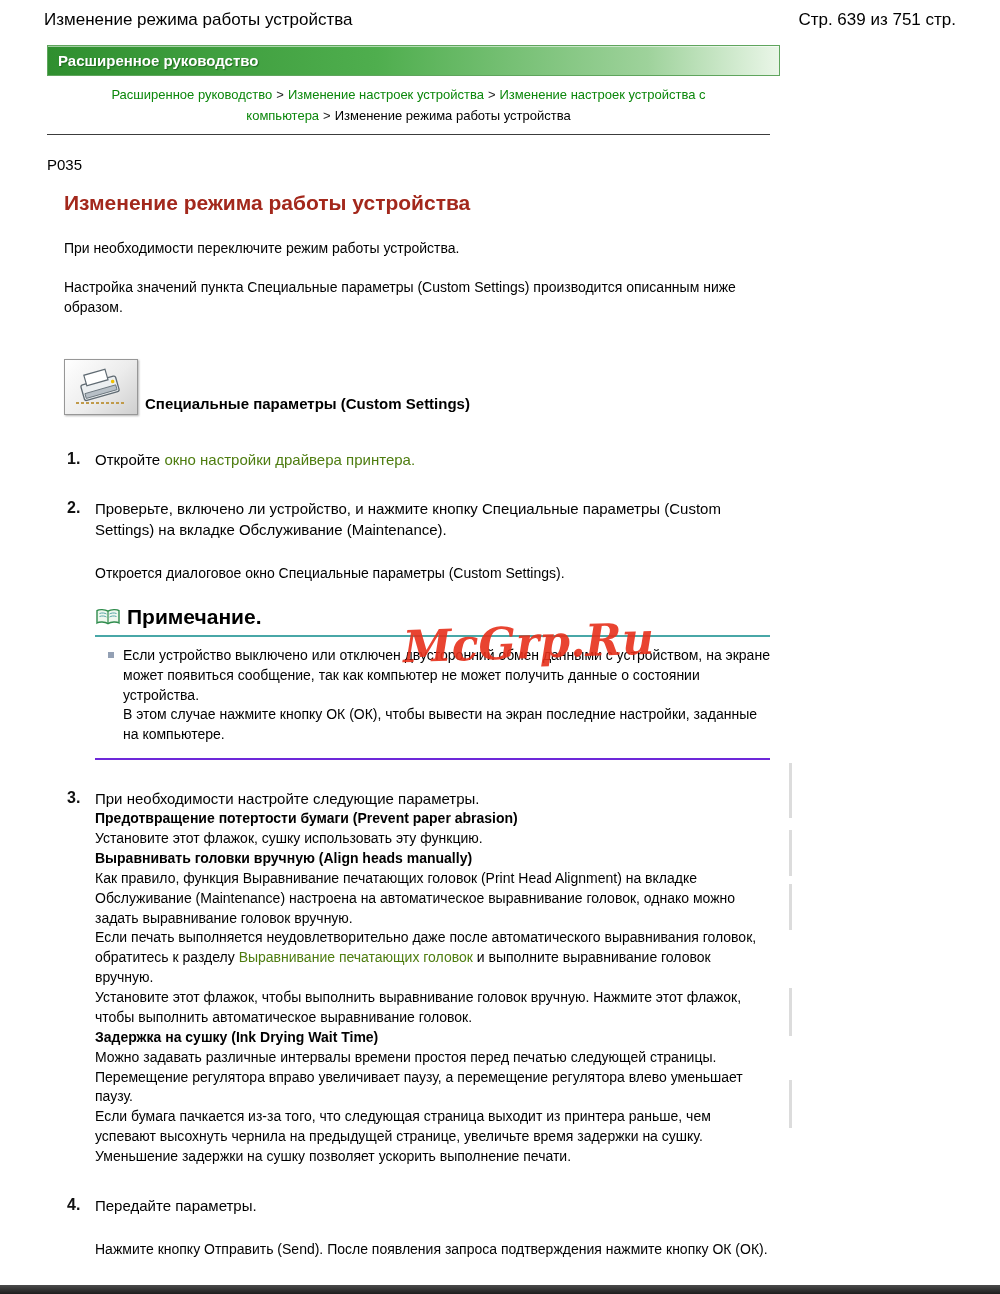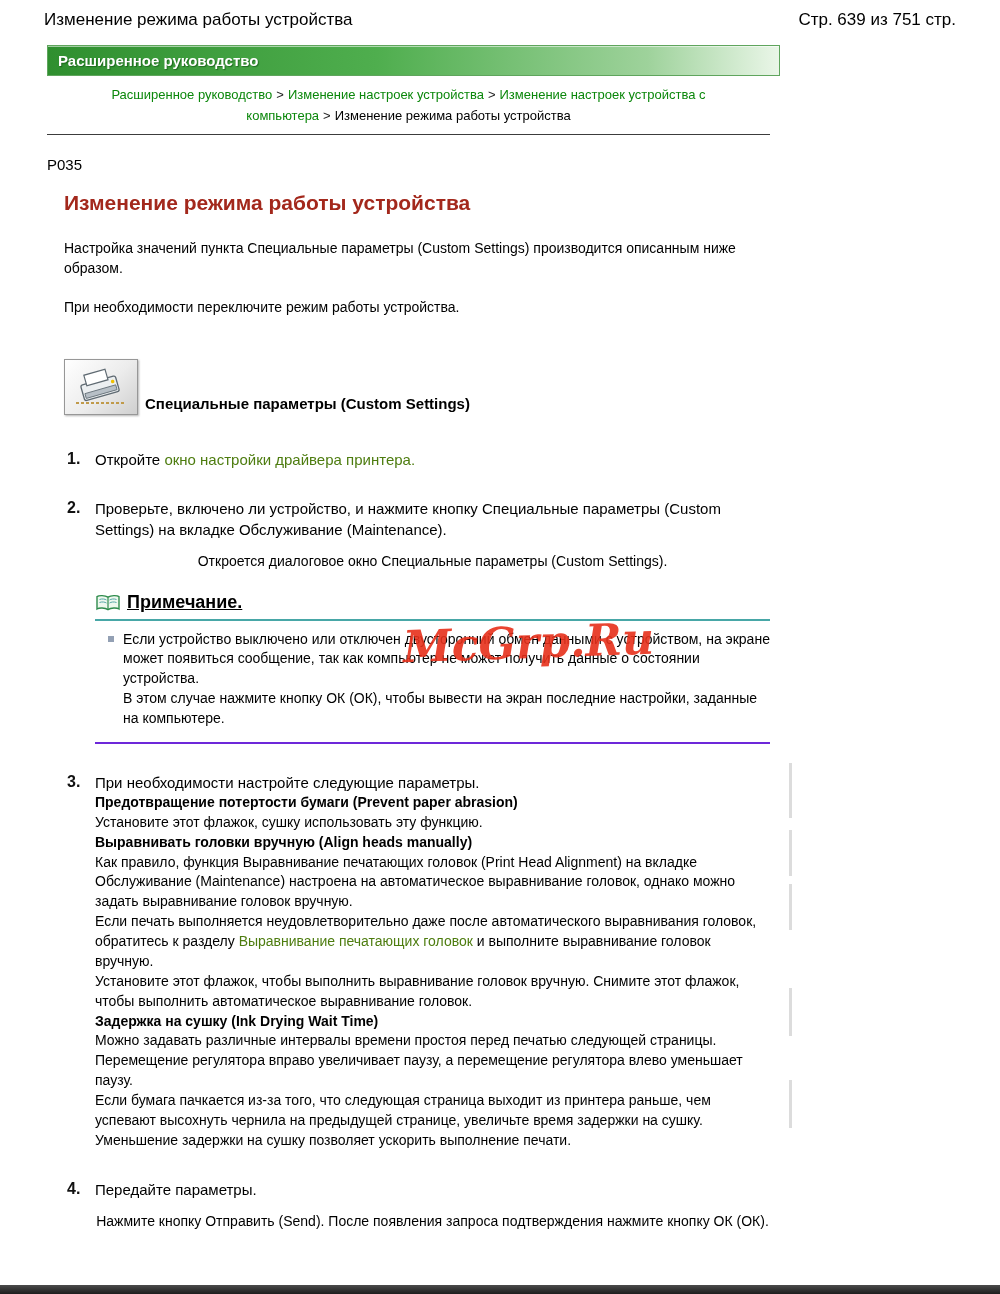--- a/index.html
+++ b/index.html
@@ -69,30 +69,30 @@
 
   
   .steps { margin-top:34px; }
   .step { display:flex; }
   .step + .step { margin-top:28px; }
   .step-num {
     width:31px; flex:none; padding-left:3px;
     font-size:16px; font-weight:bold; line-height:1.3; color:#111;
   }
   .step-body { flex:1; font-size:15px; line-height:1.4; }
-  .step-sub { margin-top:12px; font-size:14px; line-height:1.42;text-align:center; }
+  .step-sub { margin-top:24px; font-size:14px; line-height:1.42; }
 
   
   .note { margin-top:18px; }
   .note-header {
     display:flex; align-items:center;
     border-bottom:2px solid #48a7a7; padding-bottom:3px;
   }
   .note-icon { display:inline-flex; margin-right:6px; }
-  .note-title { font-size:18px; font-weight:bold;text-decoration:underline; }
+  .note-title { font-size:21px; font-weight:bold; }
   .note-body { padding:9px 0 13px 13px; border-bottom:2px solid #6d28d9; }
   .note-item { display:flex; }
   .bullet { width:6px; height:6px; background:#93a0b4; margin:6px 9px 0 0; flex:none; }
   .note-text { font-size:14px; line-height:1.42; }
 
   
   .param { }
   .param-heading { font-size:14px; font-weight:bold; line-height:1.42; }
   .param-p { font-size:14px; line-height:1.42; }
 
@@ -133,22 +133,22 @@
 </nav>
 
 <hr class="rule">
 
 <div class="doc-code">P035</div>
 
 <div class="content">
 
   <h1 class="doc-title">Изменение режима работы устройства</h1>
 
+  <p class="intro-p">При необходимости переключите режим работы устройства.</p>
   <p class="intro-p">Настройка значений пункта Специальные параметры (Custom Settings) производится описанным ниже образом.</p>
-  <p class="intro-p">При необходимости переключите режим работы устройства.</p>
 
   <div class="feature">
     <div class="icon-box">
       <svg width="58" height="42" viewBox="0 0 58 42" aria-hidden="true">
         <line x1="4" y1="37" x2="54" y2="37" stroke="#c09a4a" stroke-width="2" stroke-dasharray="3 2"></line>
         <g transform="rotate(-16 29 22)">
           <rect x="10" y="14" width="36" height="16" rx="2" fill="#eceff1" stroke="#5f6a72" stroke-width="1.3"></rect>
           <rect x="16" y="5" width="22" height="11" fill="#ffffff" stroke="#5f6a72" stroke-width="1.2"></rect>
           <rect x="12" y="23" width="32" height="5" fill="#b7bfc6" stroke="#5f6a72" stroke-width="0.8"></rect>
           <circle cx="42" cy="19" r="1.8" fill="#f0c000"></circle>
@@ -204,21 +204,21 @@
 
         <div class="param">
           <div class="param-heading">Предотвращение потертости бумаги (Prevent paper abrasion)</div>
           <div class="param-p">Установите этот флажок, сушку использовать эту функцию.</div>
         </div>
 
         <div class="param">
           <div class="param-heading">Выравнивать головки вручную (Align heads manually)</div>
           <div class="param-p">Как правило, функция Выравнивание печатающих головок (Print Head Alignment) на вкладке Обслуживание (Maintenance) настроена на автоматическое выравнивание головок, однако можно задать выравнивание головок вручную.</div>
           <div class="param-p"><span>Если печать выполняется неудовлетворительно даже после автоматического выравнивания головок, обратитесь к разделу </span><a class="link">Выравнивание печатающих головок</a><span> и выполните выравнивание головок вручную.</span></div>
-          <div class="param-p">Установите этот флажок, чтобы выполнить выравнивание головок вручную. Снимите этот флажок, чтобы выполнить автоматическое выравнивание головок.</div>
+          <div class="param-p">Установите этот флажок, чтобы выполнить выравнивание головок вручную. Нажмите этот флажок, чтобы выполнить автоматическое выравнивание головок.</div>
         </div>
 
         <div class="param">
           <div class="param-heading">Задержка на сушку (Ink Drying Wait Time)</div>
           <div class="param-p">Можно задавать различные интервалы времени простоя перед печатью следующей страницы. Перемещение регулятора вправо увеличивает паузу, а перемещение регулятора влево уменьшает паузу.</div>
           <div class="param-p">Если бумага пачкается из-за того, что следующая страница выходит из принтера раньше, чем успевают высохнуть чернила на предыдущей странице, увеличьте время задержки на сушку.</div>
           <div class="param-p">Уменьшение задержки на сушку позволяет ускорить выполнение печати.</div>
         </div>
       </div>
     </div>

